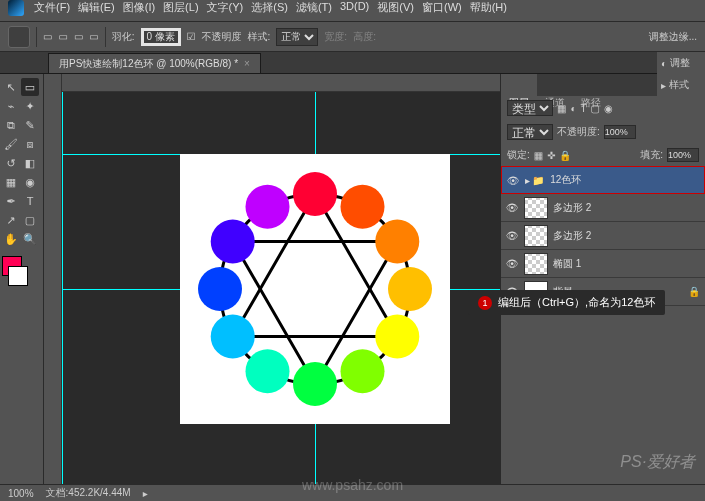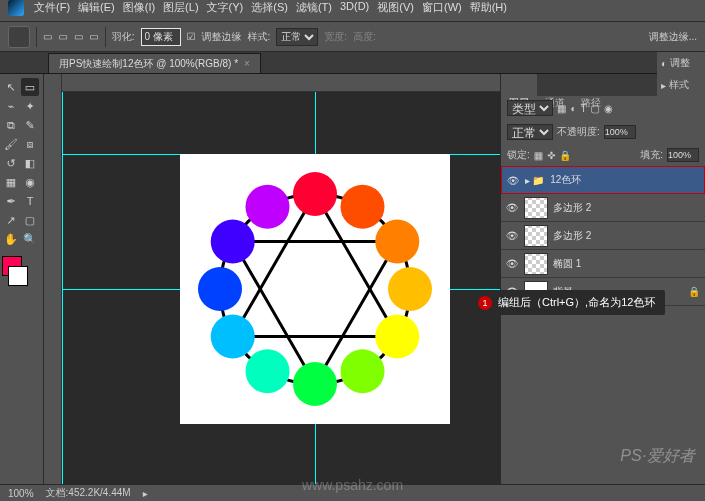--- a/index.html
+++ b/index.html
@@ -3,21 +3,21 @@
 <meta charset="utf-8">
 <style>
 * { margin: 0; padding: 0; box-sizing: border-box; font-family: "Microsoft YaHei", sans-serif; }
 body { width: 705px; height: 501px; background: #535353; overflow: hidden; position: relative; }
 .menubar { height: 22px; background: #535353; display: flex; padding: 0 8px; font-size: 11px; color: #ddd; border-bottom: 1px solid #2a2a2a; }
 .menubar .logo { width: 16px; height: 16px; background: linear-gradient(135deg, #001e36, #31a8ff); border-radius: 3px; margin-right: 10px; }
 .menubar span { margin-right: 8px; cursor: default; }
 .optbar { height: 30px; background: #535353; display: flex; align-items: center; padding: 0 8px; font-size: 10px; color: #ccc; border-bottom: 1px solid #2a2a2a; gap: 6px; }
 .optbar .icon-box { width: 22px; height: 22px; background: #3f3f3f; border: 1px solid #666; border-radius: 3px; }
 .optbar .sep { width: 1px; height: 20px; background: #333; }
-.optbar input[type=text] { width: 40px; height: 18px; background: #3f3f3f; border: 1px solid #e5e5e5; color: #ddd; font-size: 10px; padding: 0 3px; }
+.optbar input[type=text] { width: 40px; height: 18px; background: #3f3f3f; border: 3px solid #e5e5e5; color: #ddd; font-size: 10px; padding: 0 3px; }
 .optbar select { height: 18px; background: #3f3f3f; border: 1px solid #2a2a2a; color: #ddd; font-size: 10px; }
 .tabbar { height: 22px; background: #3a3a3a; display: flex; align-items: flex-end; padding-left: 48px; border-bottom: 1px solid #1a1a1a; }
 .tabbar .tab { height: 20px; background: #535353; padding: 2px 10px; font-size: 10px; color: #ddd; border: 1px solid #1a1a1a; border-bottom: none; display: flex; align-items: center; gap: 6px; }
 .tabbar .tab .x { color: #999; }
 .main { display: flex; height: 410px; }
 .toolbox { width: 44px; background: #535353; border-right: 1px solid #2a2a2a; padding: 4px 2px; display: flex; flex-wrap: wrap; align-content: flex-start; gap: 1px; }
 .tool { width: 18px; height: 18px; display: flex; align-items: center; justify-content: center; font-size: 11px; color: #ccc; cursor: default; border-radius: 2px; }
 .tool.sel { background: #2a2a2a; }
 .fg { width: 20px; height: 20px; background: #ff0055; border: 1px solid #000; }
 .bg { width: 20px; height: 20px; background: #fff; border: 1px solid #000; margin-left: 6px; margin-top: -10px; }
@@ -40,21 +40,21 @@
 .eye { width: 14px; height: 14px; color: #ddd; font-size: 10px; display: flex; align-items: center; justify-content: center; }
 .thumb { width: 24px; height: 22px; background: #fff; border: 1px solid #333; }
 .thumb.checker { background: repeating-conic-gradient(#ccc 0% 25%, #fff 0% 50%) 50% / 8px 8px; }
 .thumb.bg-thumb { background: #fff; }
 .lock { margin-left: auto; font-size: 10px; color: #aaa; }
 .far-right { position: absolute; right: 0; top: 52px; width: 48px; background: #535353; }
 .far-right .fi { height: 22px; display: flex; align-items: center; padding: 0 4px; font-size: 10px; color: #ccc; gap: 3px; }
 .tooltip { position: absolute; background: #2a2a2a; color: #fff; font-size: 11px; padding: 5px 10px; border-radius: 2px; text-align: right; }
 .tooltip .num { display: inline-flex; width: 14px; height: 14px; background: #c00; border-radius: 50%; align-items: center; justify-content: center; font-size: 9px; margin-right: 6px; }
 .statusbar { height: 17px; background: #535353; border-top: 1px solid #2a2a2a; display: flex; align-items: center; padding: 0 8px; font-size: 10px; color: #ccc; gap: 12px; }
-.watermark { position: absolute; bottom: 34px; right: 10px; font-size: 16px; color: rgba(255,255,255,0.35); font-style: italic; pointer-events: none; }
+.watermark { position: absolute; bottom: 28px; right: 10px; font-size: 16px; color: rgba(255,255,255,0.35); font-style: italic; pointer-events: none; }
 .watermark2 { position: absolute; bottom: 8px; left: 50%; transform: translateX(-50%); font-size: 14px; color: rgba(255,255,255,0.25); pointer-events: none; }
 svg.wheel { width: 270px; height: 270px; }
 </style>
 </head>
 <body>
 
 <div class="menubar">
   <div class="logo"></div>
   <span>文件(F)</span>
   <span>编辑(E)</span>
@@ -73,21 +73,21 @@
   <div class="icon-box"></div>
   <div class="sep"></div>
   <span>▭</span>
   <span>▭</span>
   <span>▭</span>
   <span>▭</span>
   <div class="sep"></div>
   <span>羽化:</span>
   <input type="text" value="0 像素" style="">
   <span>☑</span>
-  <span>调整边缘</span>
+  <span>不透明度</span>
   <span>样式:</span>
   <select><option>正常</option></select>
   <span style="opacity:.4">宽度:</span>
   <span style="opacity:.4">高度:</span>
   <span style="flex:1"></span>
   <span>调整边缘...</span>
 </div>
 
 <div class="tabbar">
   <div class="tab">

